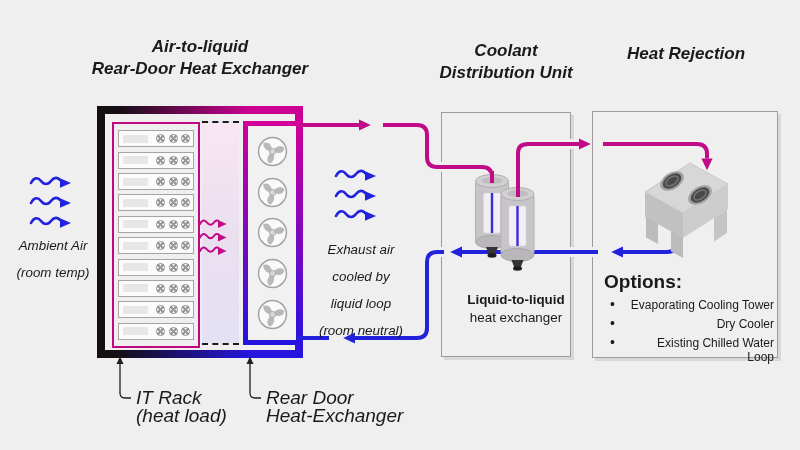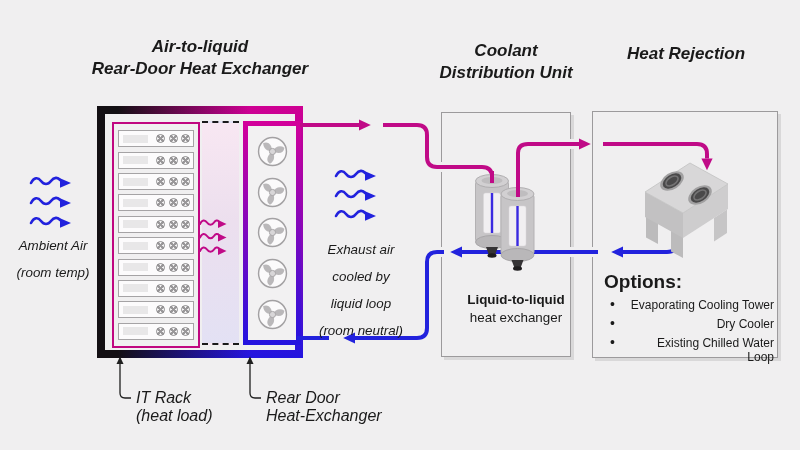--- a/index.html
+++ b/index.html
@@ -3,21 +3,21 @@
 <meta charset="utf-8">
 <style>
   html,body{margin:0;padding:0;}
   body{font-family:"Liberation Sans","DejaVu Sans",sans-serif;color:#1a1a1a;}
   #canvas{position:relative;width:800px;height:450px;background:var(--bg,#f0eff0);overflow:hidden;}
   .abs{position:absolute;}
   .pre{white-space:pre-line;font-style:italic;}
   .ctr{text-align:center;}
   .title{font-weight:700;font-size:17px;line-height:22px;}
   .lbl{font-size:13.4px;line-height:27px;}
-  .sm{font-size:16px;line-height:17.5px;}
+  .sm{font-size:19px;line-height:17.5px;}
   .italic{font-style:italic;font-size:13.5px;line-height:20px;}
 
   
   .outer-frame{left:97px;top:106px;width:206px;height:252px;
     background:
       linear-gradient(to right,#130f13 0%,#130f13 10%,rgba(19,15,19,0) 74%),
       linear-gradient(to bottom,#cf0092 0%,#8a06b8 52%,#2315df 100%);z-index:2;}
   .outer-frame::after{content:'';position:absolute;inset:8px;background:var(--bg,#f0eff0);}
 
   .it-rack{left:112px;top:122px;width:88px;height:226px;border:2px solid #c00680;box-sizing:border-box;z-index:3;}

